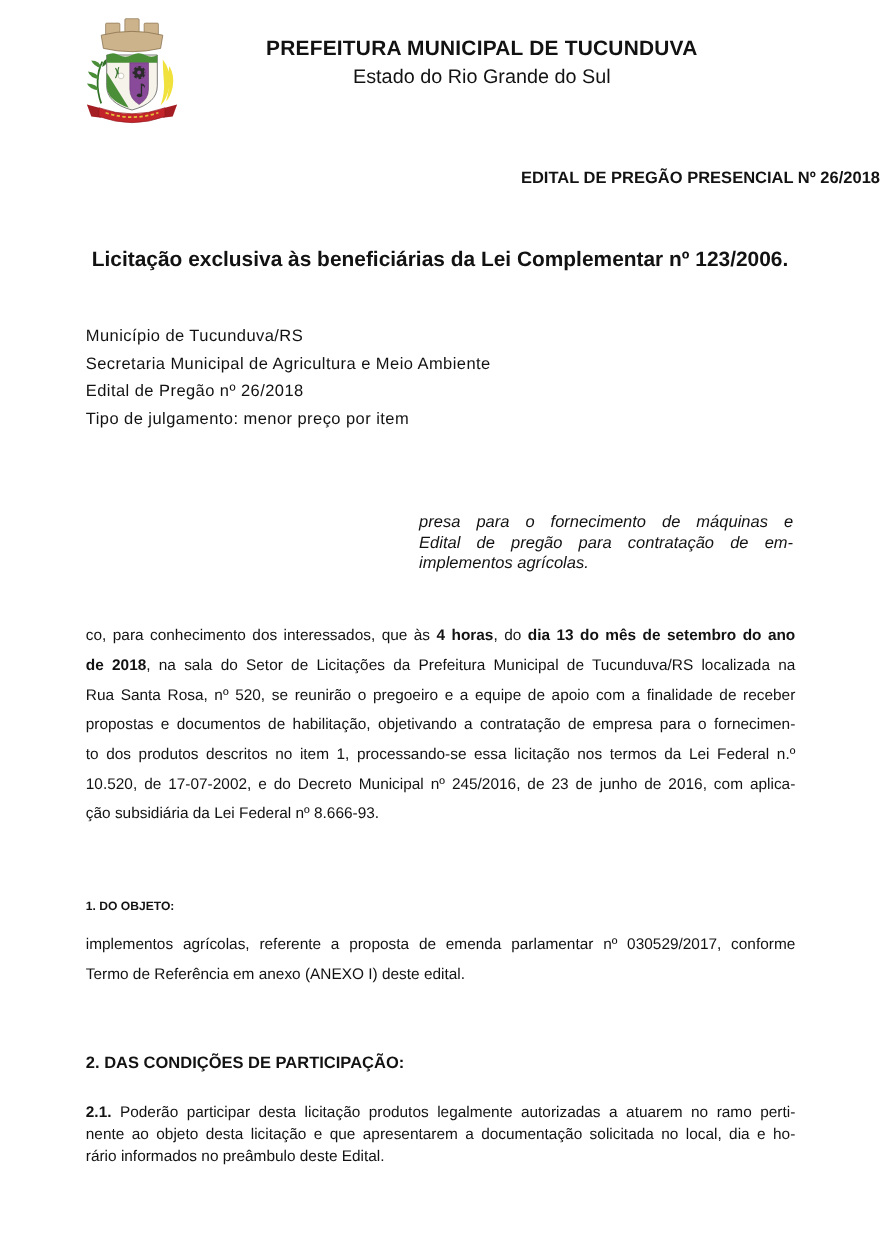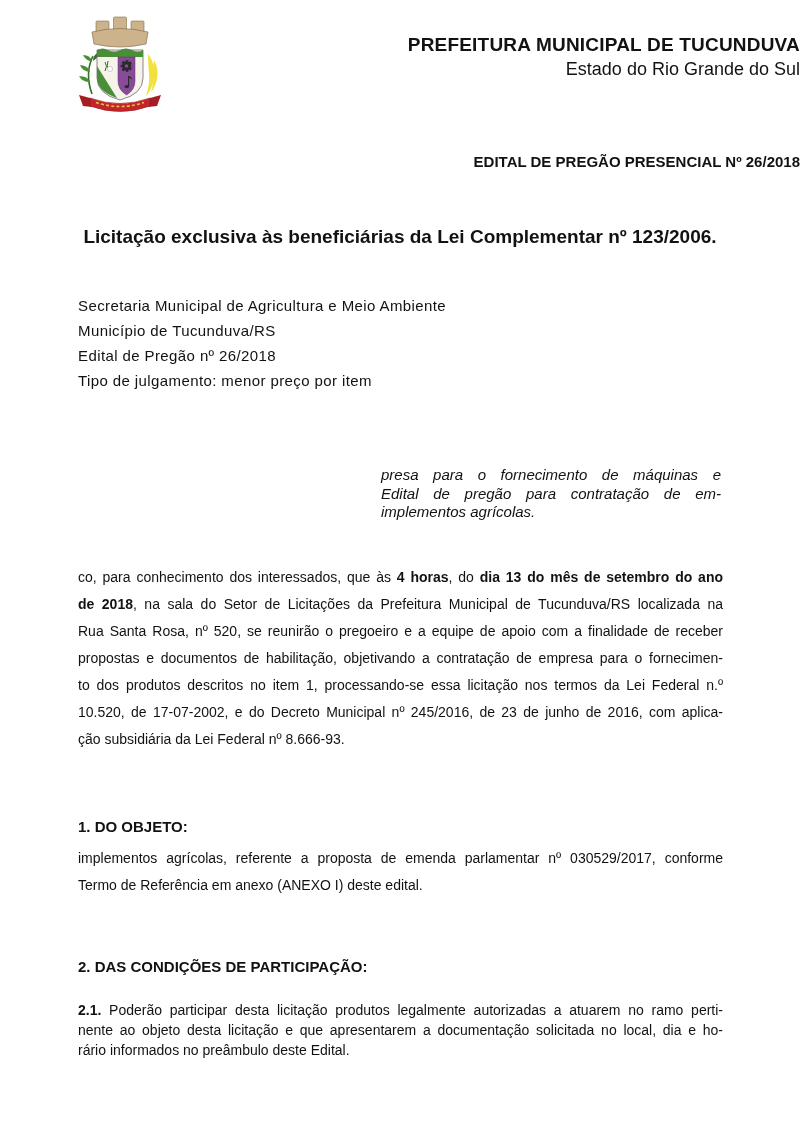--- a/index.html
+++ b/index.html
@@ -4,34 +4,34 @@
 <style>
   html,body{margin:0;padding:0;}
   body{
     width:800px;height:1131px;background:#ffffff;position:relative;
     font-family:"Liberation Sans", sans-serif;color:#121212;
     -webkit-font-smoothing:antialiased;overflow:hidden;
   }
   .abs{position:absolute;}
   
   #logo{left:72px;top:14px;width:96px;height:102px;}
-  #header-text{left:76px;right:0;top:33px;text-align:right;}
+  #header-text{left:76px;right:0;top:33px;text-align:center;}
   .org-name{font-size:19px;font-weight:bold;line-height:24px;letter-spacing:.2px;}
   .state-line{font-size:18px;line-height:24px;}
   
   #doc-title{left:0;right:0;top:153px;text-align:right;font-weight:bold;font-size:15px;}
   #doc-subtitle{left:0;right:0;top:226px;text-align:center;font-weight:bold;font-size:19px;}
   
   #info-block{left:78px;top:293px;font-size:15px;line-height:25px;letter-spacing:.4px;}
   
   #summary-block{left:381px;width:340px;top:466px;font-style:italic;font-size:15px;line-height:18.6px;}
   
   .para{font-size:14px;}
   #preamble{left:78px;width:645px;top:564px;line-height:27px;}
-  #sec1-heading{left:78px;top:818px;font-weight:bold;font-size:15px;}
+  #sec1-heading{left:78px;top:818px;font-weight:bold;font-size:11px;}
   #p11{left:78px;width:645px;top:845px;line-height:27px;}
   #sec2-heading{left:78px;top:958px;font-weight:bold;font-size:15px;text-align:center;}
   #p21{left:78px;width:645px;top:1000px;line-height:20px;}
   
   .tline{text-align:justify;text-align-last:justify;}
   .tline.last{text-align:left;text-align-last:left;}
   b{font-weight:bold;}
 </style>
 </head>
 <body>
@@ -90,22 +90,22 @@
 
 <div id="header-text" class="abs">
   <div class="org-name">PREFEITURA MUNICIPAL DE TUCUNDUVA</div>
   <div class="state-line">Estado do Rio Grande do Sul</div>
 </div>
 
 <div id="doc-title" class="abs">EDITAL DE PREGÃO PRESENCIAL Nº 26/2018</div>
 <div id="doc-subtitle" class="abs">Licitação exclusiva às beneficiárias da Lei Complementar nº 123/2006.</div>
 
 <div id="info-block" class="abs">
+  <div>Município de Tucunduva/RS</div>
   <div>Secretaria Municipal de Agricultura e Meio Ambiente</div>
-  <div>Município de Tucunduva/RS</div>
   <div>Edital de Pregão nº 26/2018</div>
   <div>Tipo de julgamento: menor preço por item</div>
 </div>
 
 <div id="summary-block" class="abs">
     <div class="tline"><span>presa para o fornecimento de máquinas e</span></div>
     <div class="tline"><span>Edital de pregão para contratação de em-</span></div>
     <div class="tline last"><span>implementos agrícolas.</span></div>
   </div>
 

